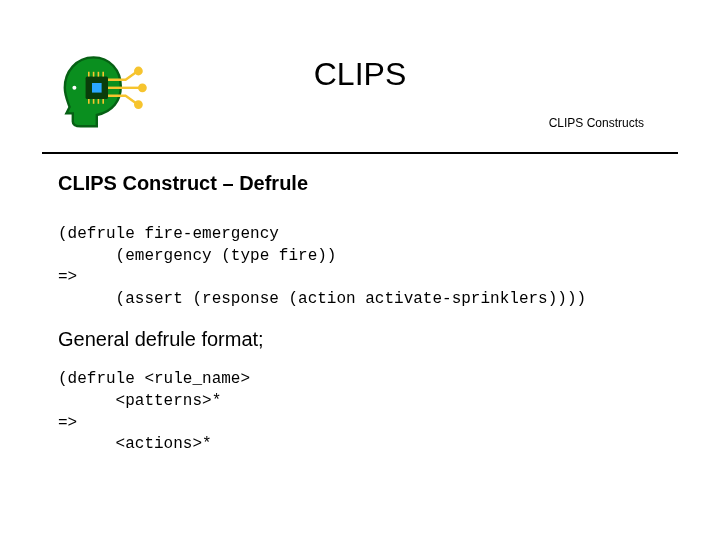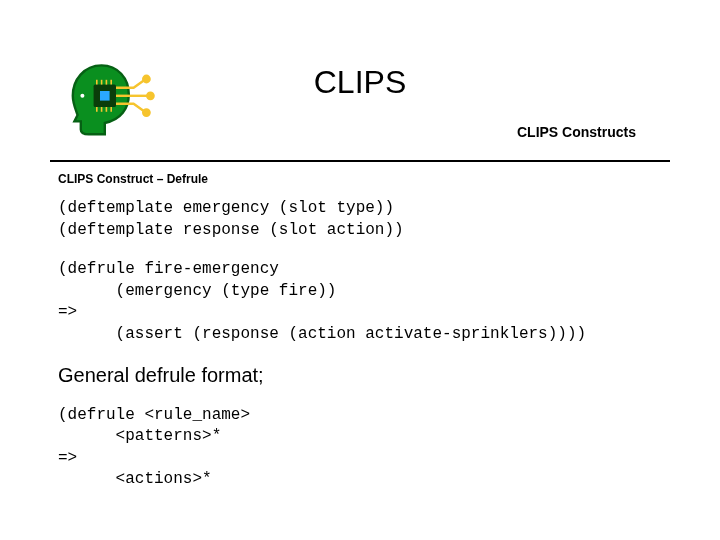--- a/index.html
+++ b/index.html
@@ -1,24 +1,24 @@
 <!DOCTYPE html>
 <html><head>
 <meta charset="utf-8">
 <style>
   * { margin: 0; padding: 0; box-sizing: border-box; }
   html, body { width: 720px; height: 540px; background: #fff; font-family: Arial, Helvetica, sans-serif; color: #000; }
-  .slide { width: 720px; height: 540px; position: relative; padding: 12px; }
+  .slide { width: 720px; height: 540px; position: relative; padding: 4px; }
   .header { position: relative; height: 150px; }
   .logo { position: absolute; left: 56px; top: 48px; width: 96px; height: 78px; }
   .title { position: absolute; left: 0; right: 0; top: 52px; text-align: center; font-size: 32px; font-weight: 400; font-family: Arial, sans-serif; }
-  .subtitle { position: absolute; right: 72px; top: 112px; font-size: 14px; font-weight: 700; }
+  .subtitle { position: absolute; right: 72px; top: 112px; font-size: 12px; font-weight: 400; }
   .hr { position: absolute; left: 38px; right: 38px; top: 148px; height: 0; border-top: 2px solid #000; }
   .body { position: absolute; left: 58px; right: 40px; top: 172px; }
-  .section-heading { font-size: 12px; font-weight: 700; margin-bottom: 12px; }
+  .section-heading { font-size: 20px; font-weight: 700; margin-bottom: 29px; }
   .code { font-family: "Courier New", Courier, monospace; font-size: 16px; line-height: 1.35; white-space: pre; margin-bottom: 18px; }
   .general-heading { font-size: 20px; font-weight: 400; margin: 14px 0 18px 0; }
 </style>
 </head>
 <body>
 
 <div class="slide">
 
   <div class="header">
 
@@ -55,22 +55,20 @@
     </div>
 
     <div class="title">CLIPS</div>
     <div class="subtitle">CLIPS Constructs</div>
     <div class="hr"></div>
   </div>
 
   <div class="body">
     <div class="section-heading">CLIPS Construct – Defrule</div>
 
-    <div class="code">(deftemplate emergency (slot type))
-(deftemplate response (slot action))</div>
 
     <div class="code">(defrule fire-emergency
       (emergency (type fire))
 =&gt;
       (assert (response (action activate-sprinklers))))</div>
 
     <div class="general-heading">General defrule format;</div>
 
     <div class="code">(defrule &lt;rule_name&gt;
       &lt;patterns&gt;*

